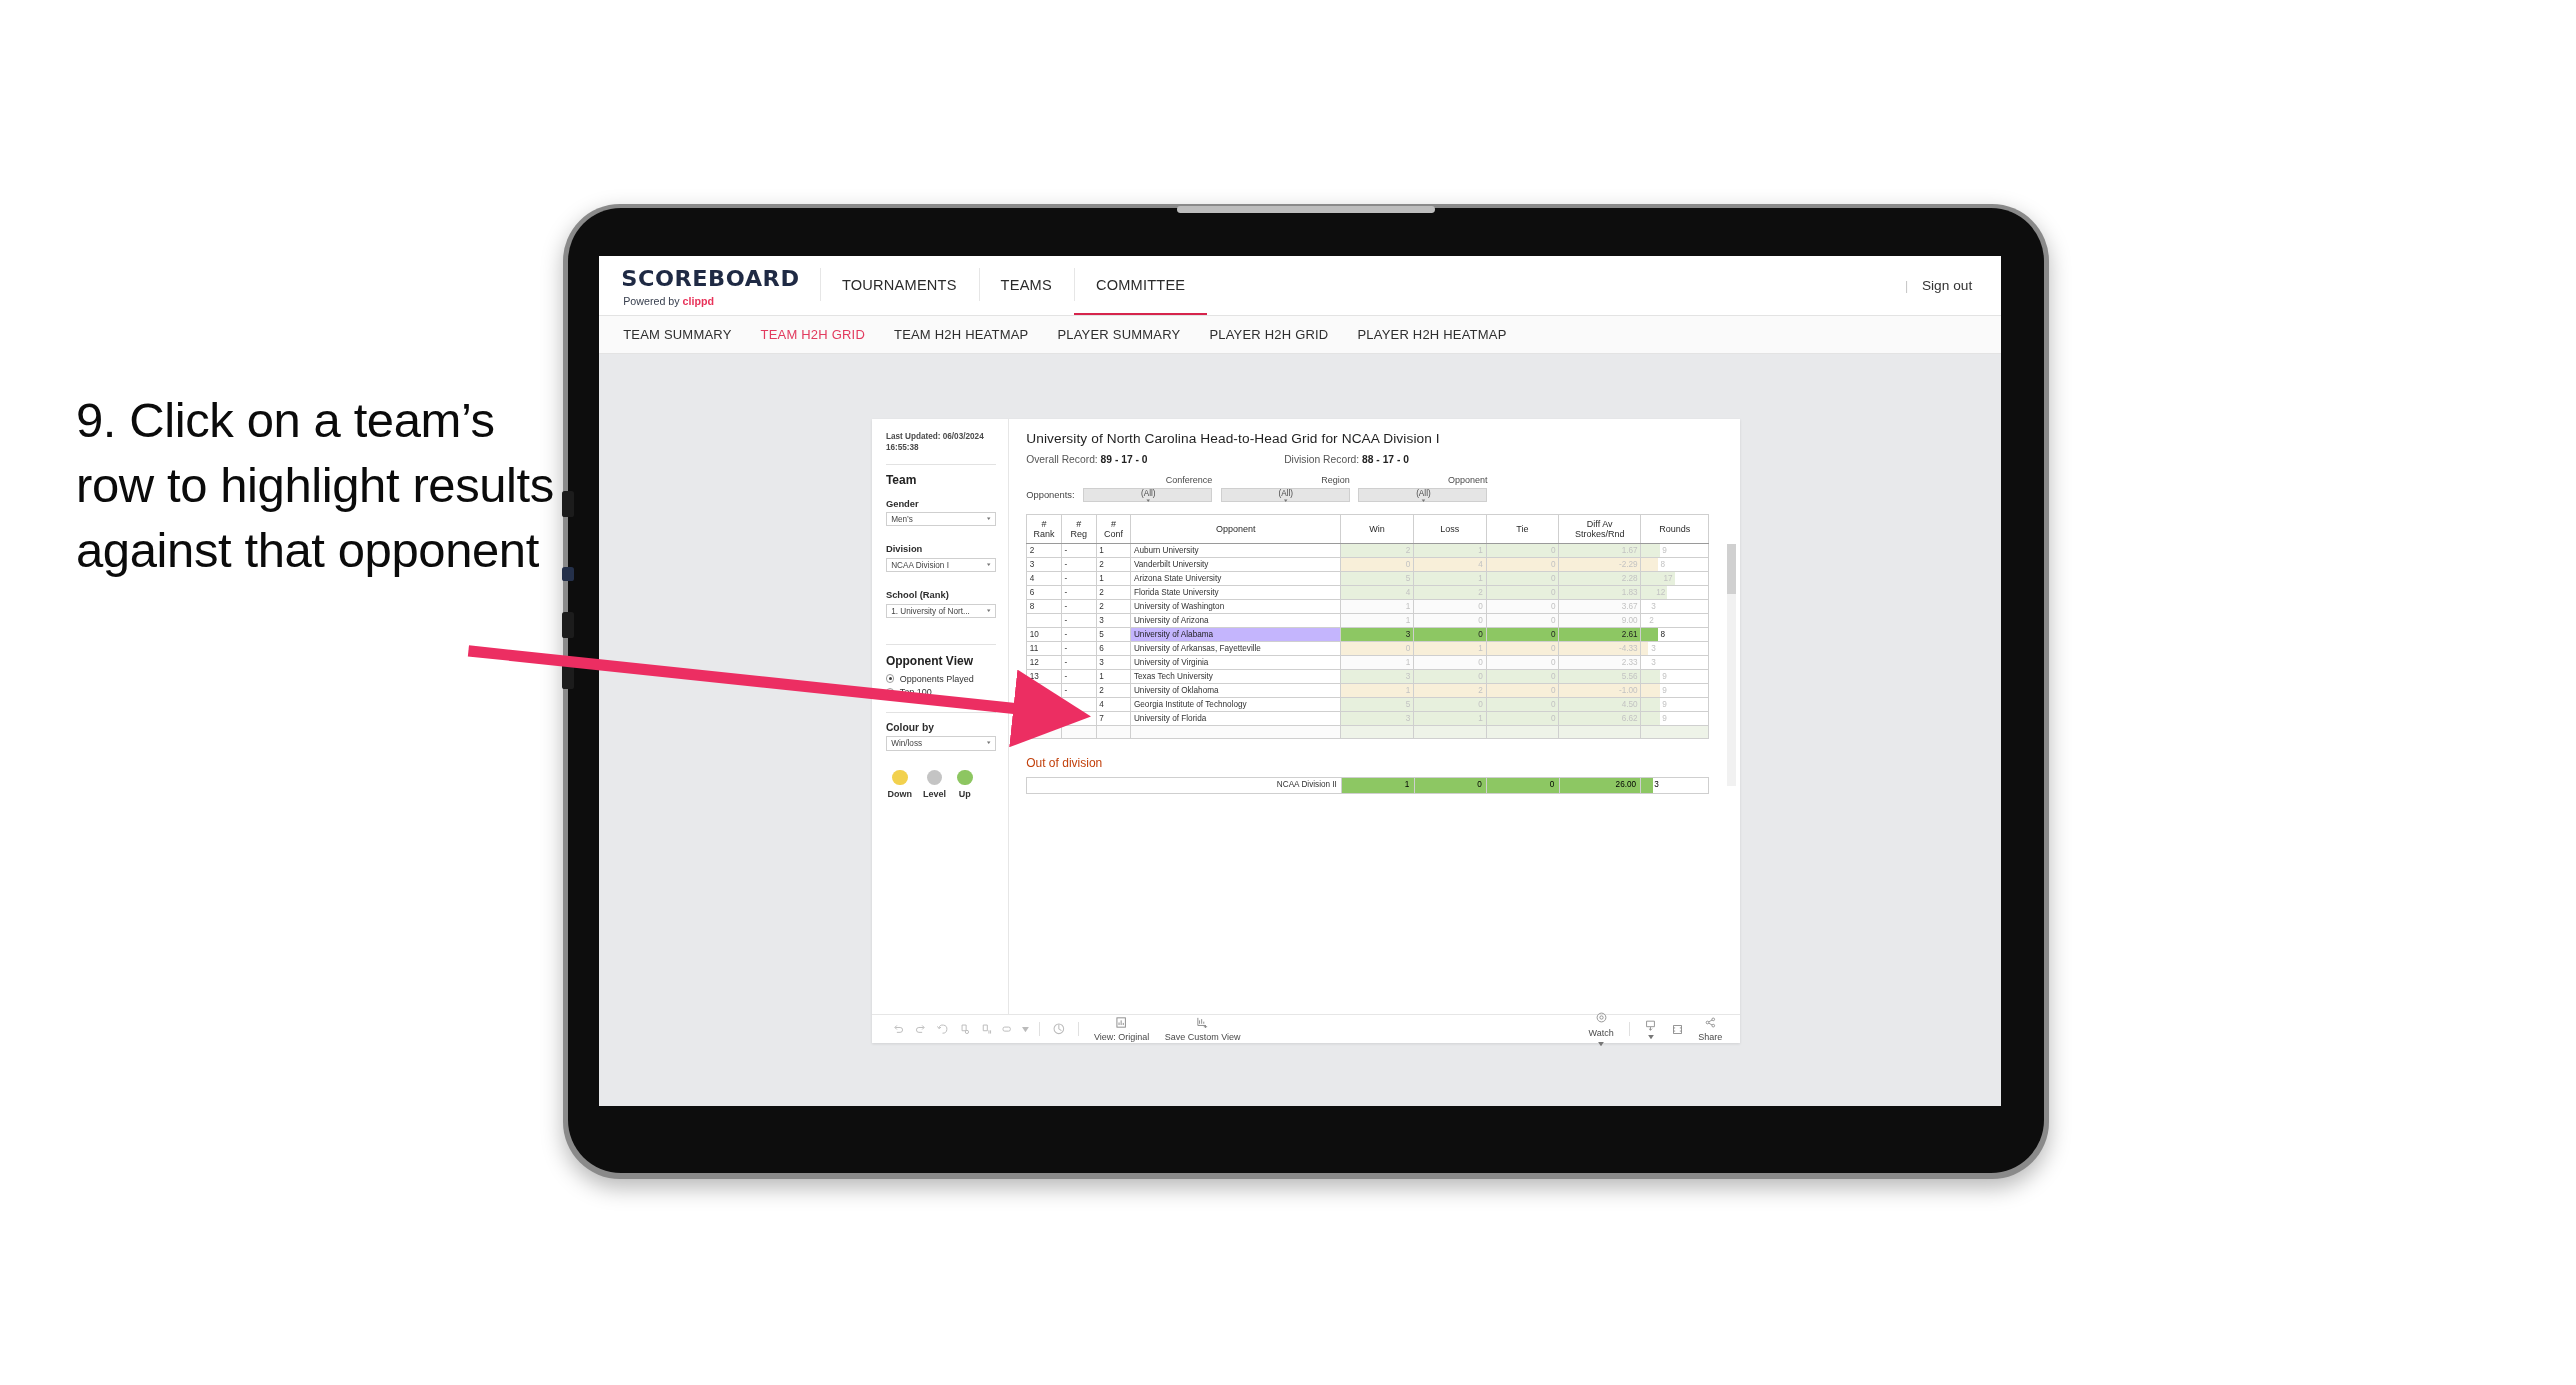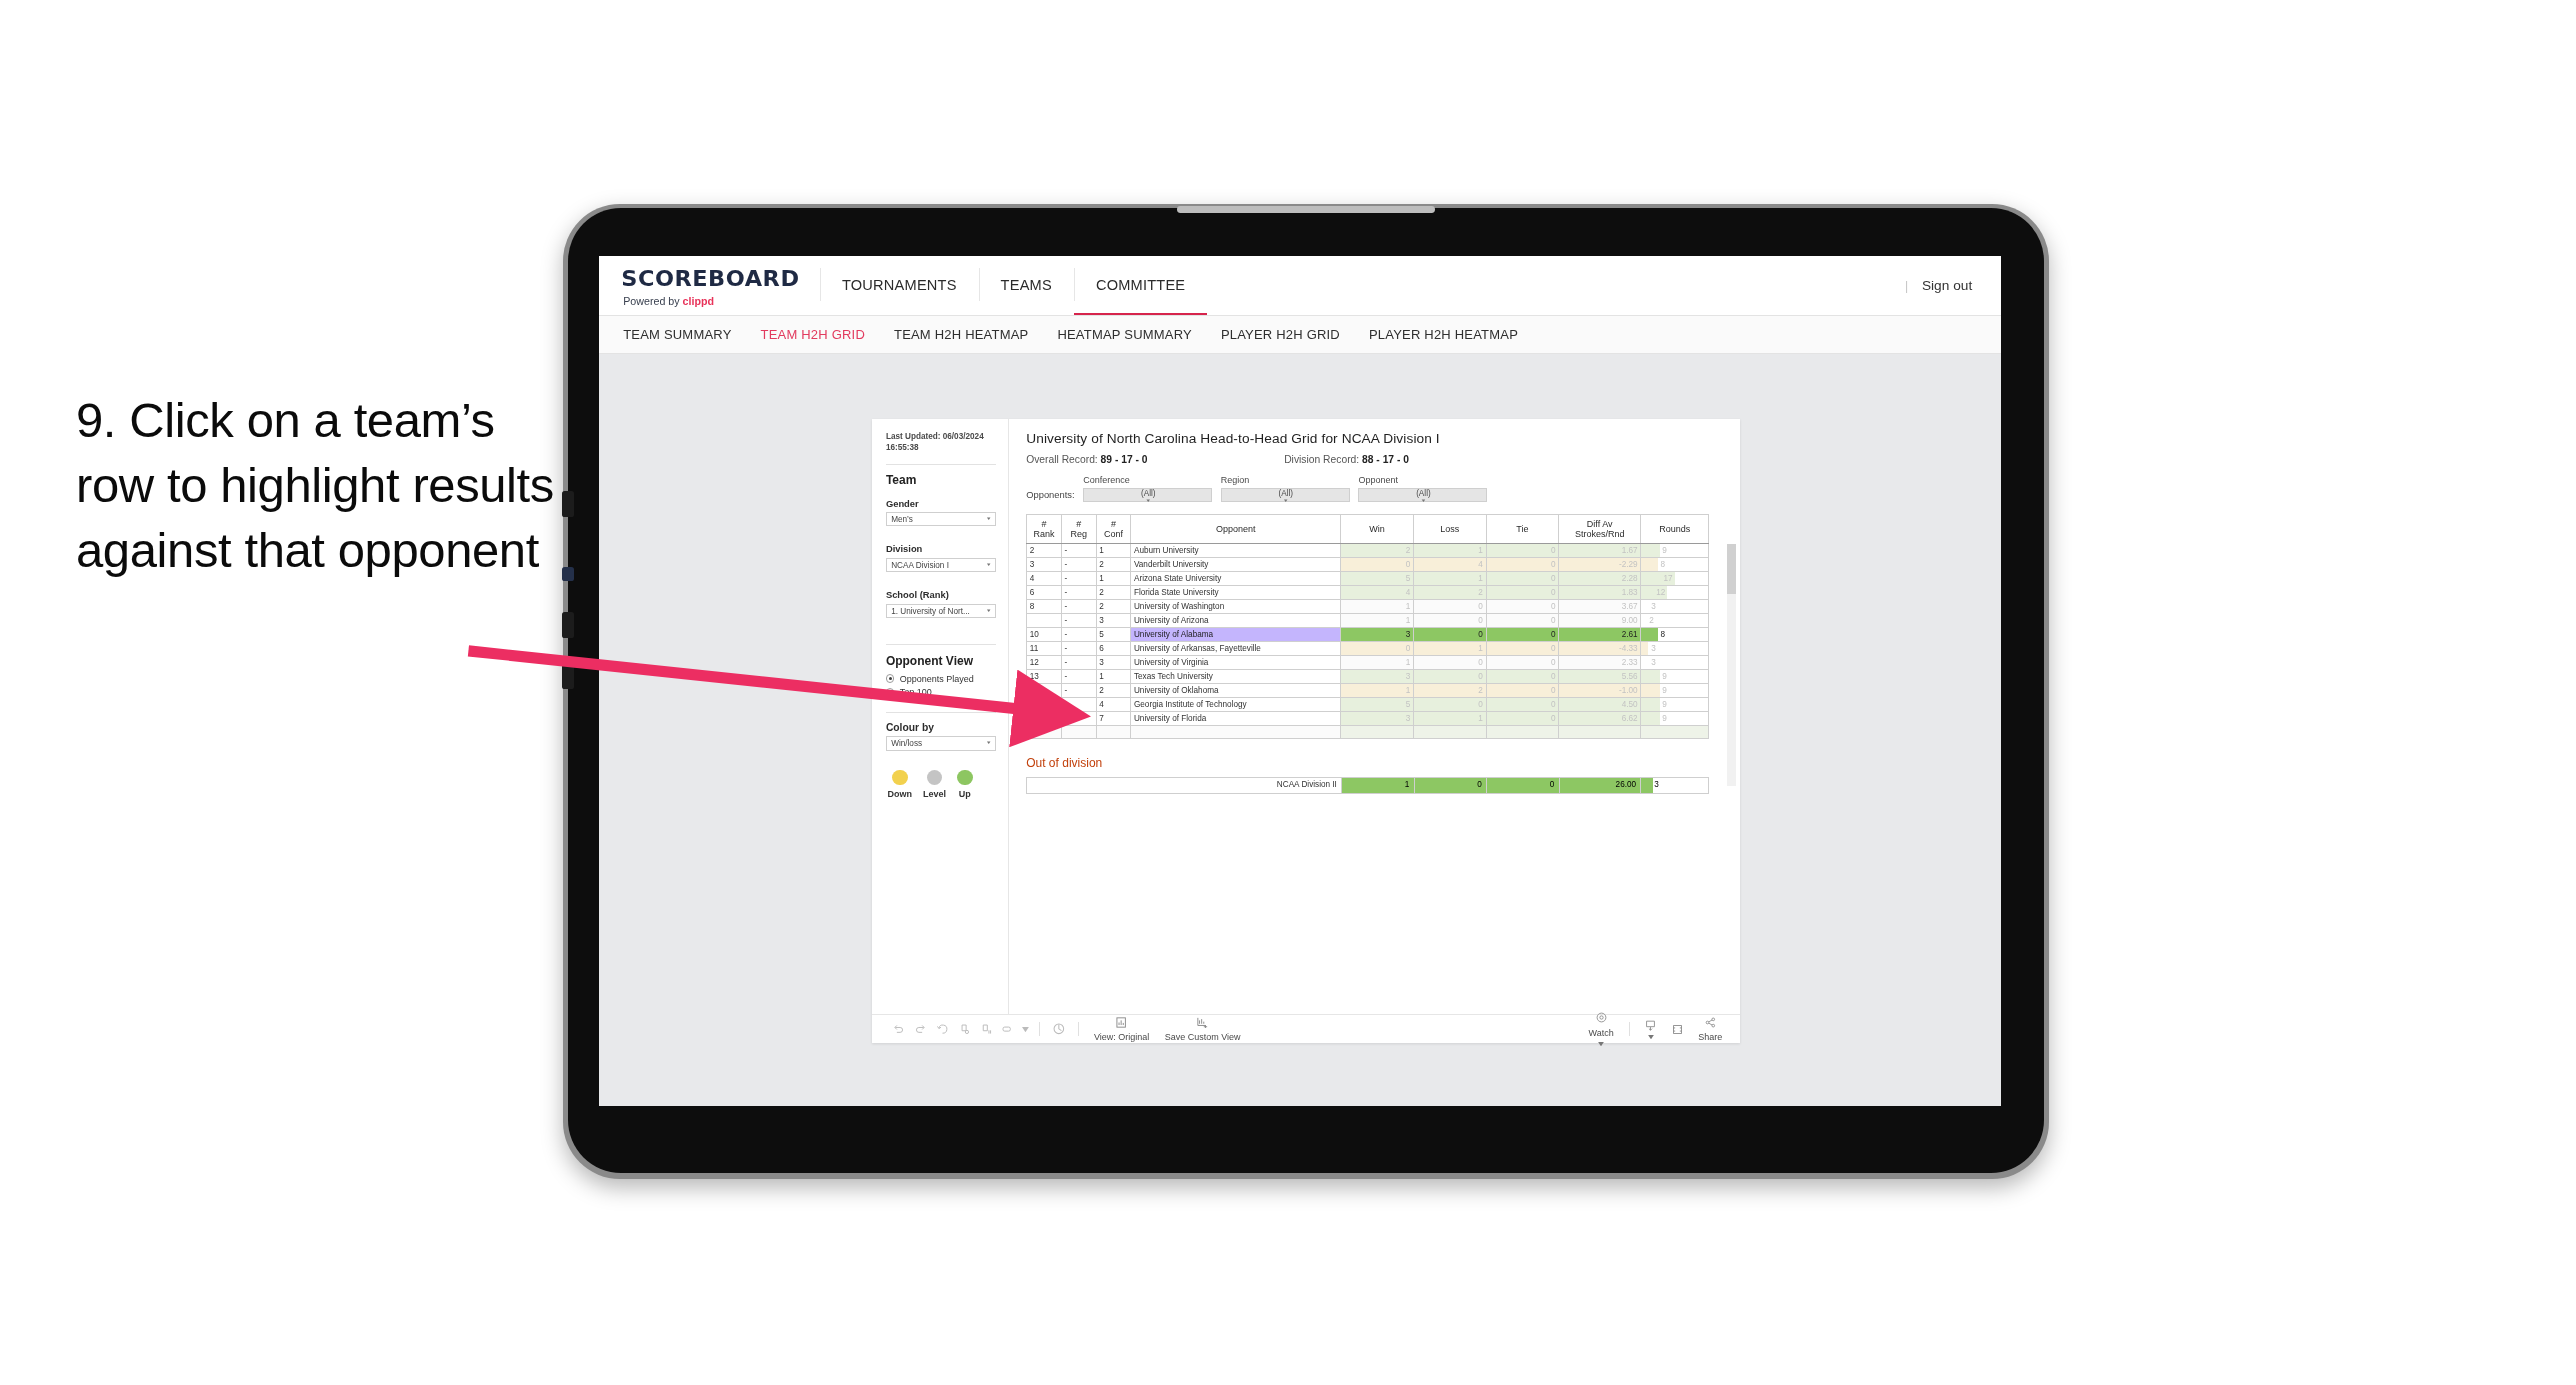--- a/index.html
+++ b/index.html
@@ -152,21 +152,21 @@
 
   
   .vbody { flex:1; padding: 12px 15.5px 0 17px; min-width:0; display:flex; flex-direction:column; }
   .viz-title { font-size: 13.7px; color:#1f1f1f; letter-spacing:0.1px; }
   .records { display:flex; margin-top: 7.7px; font-size: 10.3px; color:#555; }
   .records .r1 { width: 258px; }
   .records b { color:#222; font-weight:700; }
 
   .filters { margin-top: 10.3px; display:flex; align-items:flex-end; gap: 8.6px; }
   .filters .lead { font-size:9.4px; color:#444; padding-bottom:2.6px; }
-  .filter-col { display:flex; flex-direction:column; gap:2.6px; }
+  .filter-col { display:flex; flex-direction:column; gap:2.6px;align-items:flex-end; }
   .filter-col .flabel { font-size:9px; color:#4a4a4a; }
   .fsel {
     width: 129px; height:14.6px; border:0.9px solid #cfcfcf; background:#e5e5e5;
     display:flex; align-items:center; justify-content:space-between;
     padding:0 3.4px 0 4.3px; font-size:8.2px; color:#4a4a4a; cursor:pointer;flex-direction:column;
   }
 
   
   .tbl-wrap { margin-top: 12px; position:relative; }
   table.grid { border-collapse: collapse; table-layout: fixed; width: 683px; font-size: 8.2px; color:#333; }
@@ -267,21 +267,21 @@
           <div class="signout">
             <span class="bar">|</span>
             <span>Sign out</span>
           </div>
         </div>
 
         <div class="subnav">
           <div class="subnav-item">TEAM SUMMARY</div>
           <div class="subnav-item active">TEAM H2H GRID</div>
           <div class="subnav-item">TEAM H2H HEATMAP</div>
-          <div class="subnav-item">HEATMAP SUMMARY</div>
+          <div class="subnav-item">PLAYER SUMMARY</div>
           <div class="subnav-item">PLAYER H2H GRID</div>
           <div class="subnav-item">PLAYER H2H HEATMAP</div>
         </div>
 
         <div class="canvas">
           <div class="viz-card">
             <div class="viz-main">
 
               <div class="vsidebar">
                 <div class="lastupd">Last Updated: 06/03/2024 16:55:38</div>

